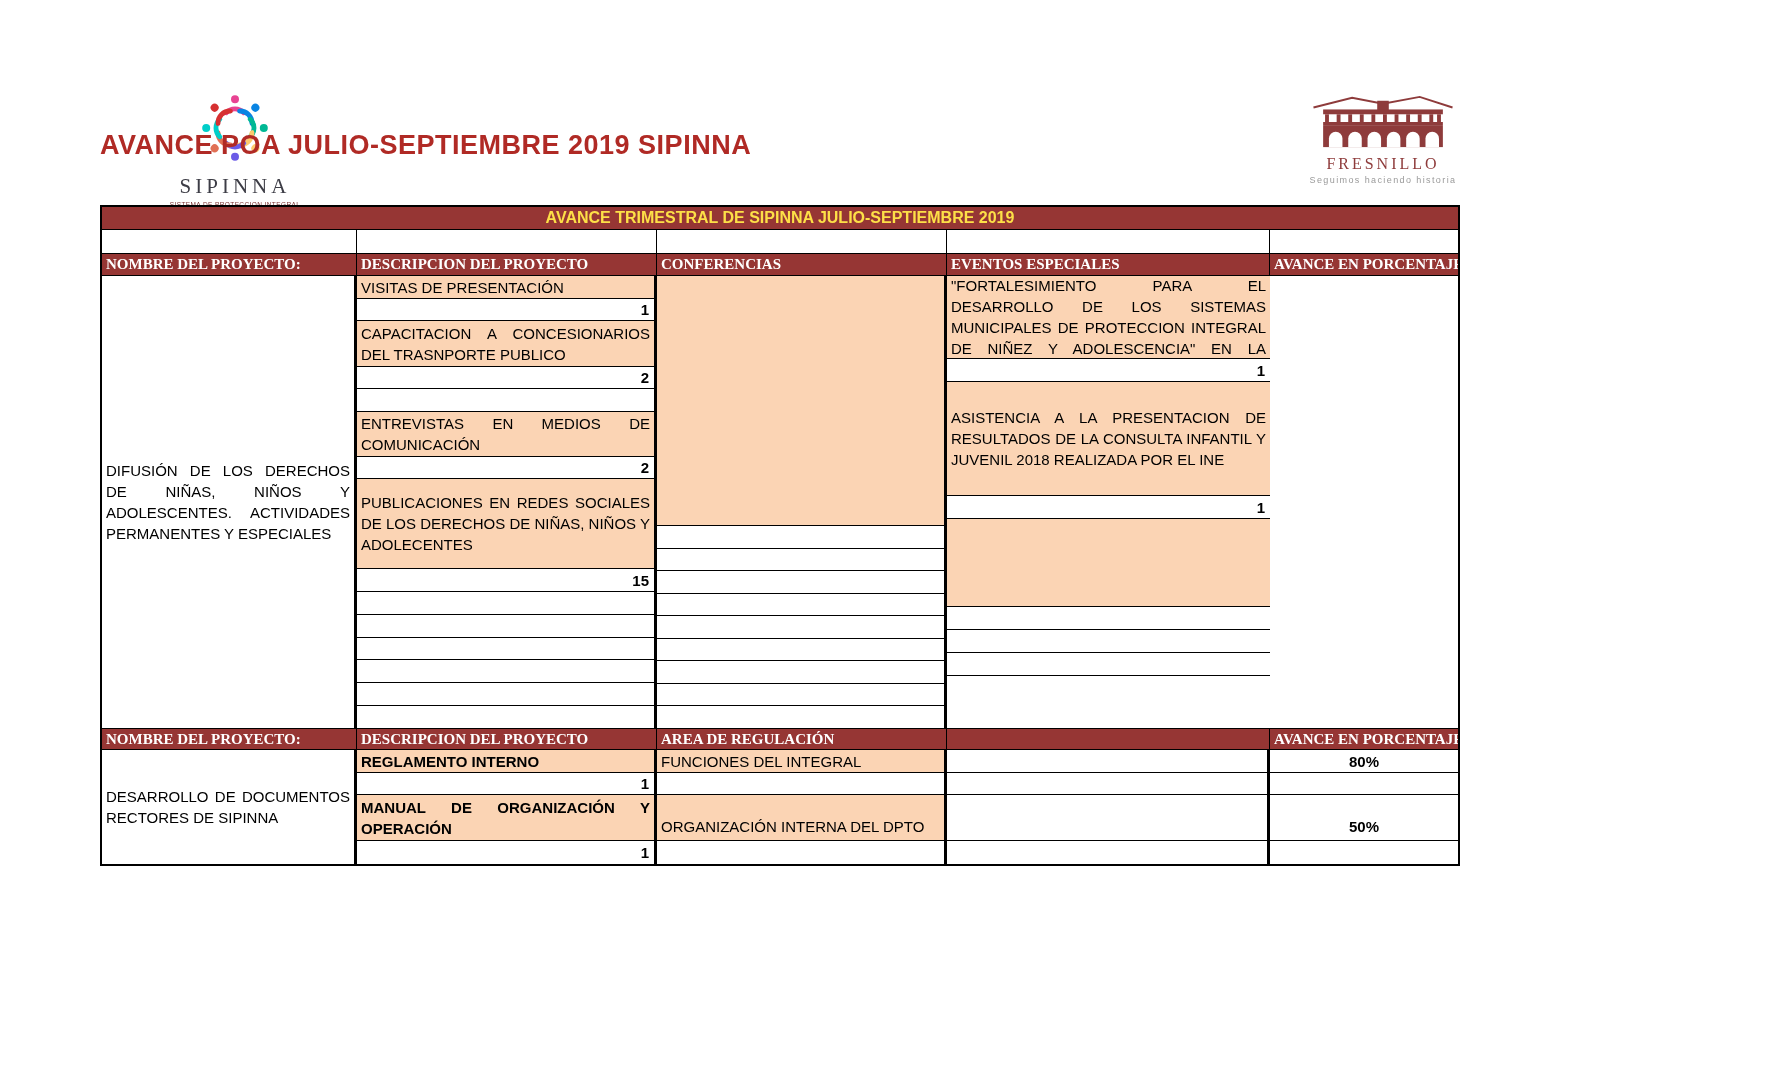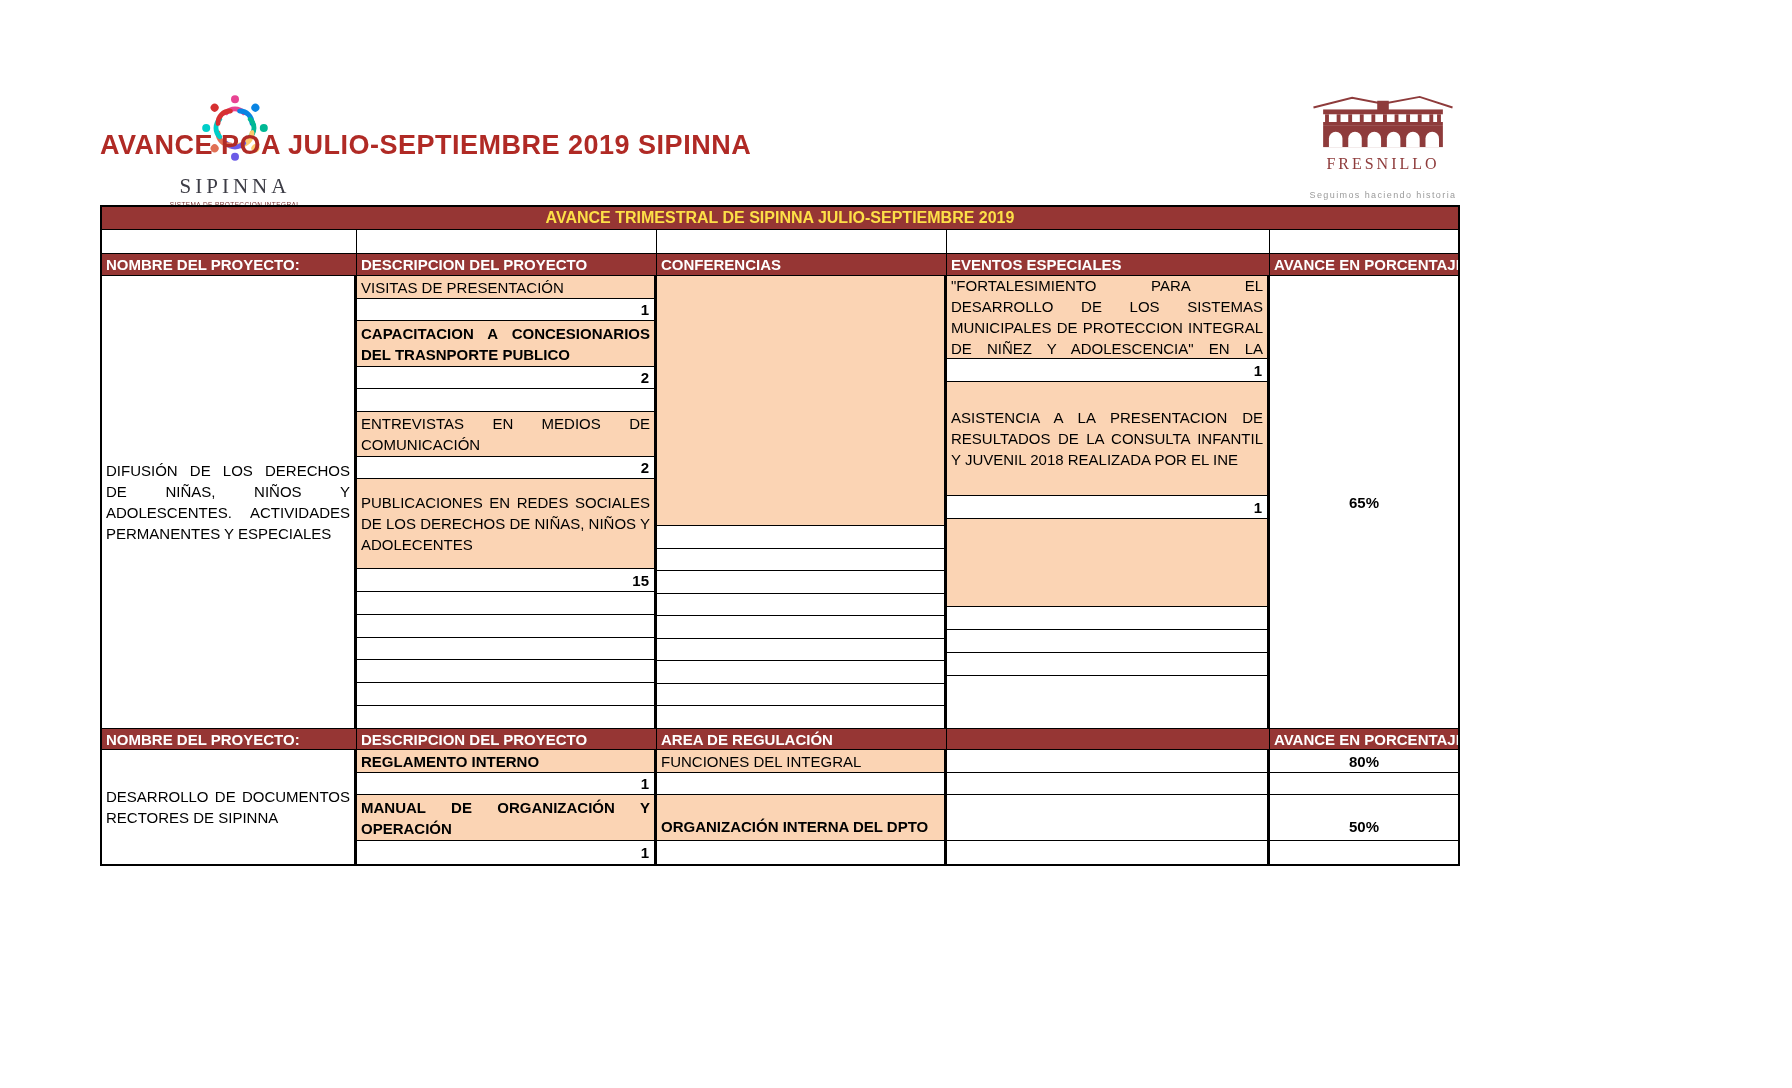--- a/index.html
+++ b/index.html
@@ -11,56 +11,56 @@
   .sipinna-logo { position:absolute; left:160px; top:88px; width:150px; text-align:center; }
   .sip-name { font-family:"Liberation Serif", serif; font-size:21px; letter-spacing:4px; color:#3d3d46; margin-top:2px; }
   .sip-cap { font-size:6.5px; line-height:8px; color:#7a3030; letter-spacing:.4px; margin-top:2px; }
 
   .doc-title { position:absolute; left:100px; top:130px; width:1360px; text-align:left;
                font-size:27px; font-weight:bold; color:var(--title-red,#b02a25); letter-spacing:.5px; }
 
   .fresnillo-logo { position:absolute; left:1283px; top:94px; width:200px; text-align:center;
                     color:var(--fresnillo-maroon,#8e3b3b); }
   .fre-name { font-family:"Liberation Serif", serif; font-size:16px; letter-spacing:3px; margin-top:1px; }
-  .fre-tag { font-size:9px; color:#9a9a9a; letter-spacing:1.4px; margin-top:17px; }
+  .fre-tag { font-size:9px; color:#9a9a9a; letter-spacing:1.4px; margin-top:2px; }
 
   
   .xl-table { position:absolute; left:100px; top:205px; width:1360px; border:2px solid #000; background:#fff; }
   .row { display:flex; }
   .c1 { width:255px; } .c2 { width:300px; } .c3 { width:290px; } .c4 { width:323px; } .c5 { width:192px; flex:1; }
 
   .title-bar { height:23px; background:var(--header-bg,#963634); color:#fde047; font-weight:bold; font-size:16px;
                display:flex; align-items:center; justify-content:center; border-bottom:1px solid #000; }
 
   .blank-row { height:24px; border-bottom:1px solid #000; }
   .blank-row > div { border-right:1px solid #000; }
   .blank-row > div:last-child { border-right:none; }
 
   .head-row { height:22px; background:var(--header-bg,#963634); border-bottom:1px solid #000; }
   .head-row.inner { border-top:1px solid #000; }
   .head-cell { color:#fff; font-weight:bold; font-size:15px; display:flex; align-items:center;
-               padding:0 4px; border-right:1px solid #000; white-space:nowrap; overflow:hidden; }
+               padding:0 4px; border-right:1px solid #000; white-space:nowrap; overflow:hidden;font-family:Liberation Serif, serif; }
   .head-cell:last-child { border-right:none; }
 
   .body-row { align-items:stretch; }
   .col { display:flex; flex-direction:column; border-right:3px solid #000000; }
   .col:last-child { border-right:none; }
 
   .cell { border-bottom:1px solid #000; padding:1px 4px; font-size:15px; line-height:21px;
           display:flex; align-items:center; overflow:hidden; }
   .col > .cell:last-child { border-bottom:none; }
   .peach { background:var(--peach-bg,#fbd4b4); }
   .num  { justify-content:flex-end; font-weight:bold; padding-right:5px; }
   .pct  { justify-content:center; font-weight:bold; }
   .bold { font-weight:bold; }
   .bottom { align-items:flex-end; padding-bottom:3px; }
   .just { text-align:justify; width:100%; }
   .merged { height:100%; }
 
-  .h22{height:22px;} .h23{height:23px;} .h45{height:45px;} .h46{height:46px;font-weight:bold;}
+  .h22{height:22px;} .h23{height:23px;} .h45{height:45px;} .h46{height:46px;}
   .h88{height:88px;} .h90{height:90px;} .h113{height:83px;} .h114{height:114px;} .h250{height:250px;}
   .hfull1 { height:452px; } .hfull2 { height:114px; }
 </style>
 </head>
 <body>
 
 <div class="page">
 
   <div class="sipinna-logo">
     <svg width="80" height="80" viewBox="0 0 100 100">
@@ -212,23 +212,20 @@
             <span class="just">ASISTENCIA A LA PRESENTACION DE RESULTADOS DE LA CONSULTA INFANTIL Y JUVENIL 2018 REALIZADA POR EL INE</span>
           </div>
         <div class="cell num h23">1</div>
         <div class="cell peach h88"></div>
         <div class="cell h23"></div>
         <div class="cell h23"></div>
         <div class="cell h23"></div>
         <div class="cell h22"></div>
       </div>
 
-      <div class="col c5">
-        <div class="cell pct hfull1 merged">65%</div>
-      </div>
     </div>
 
     <div class="row head-row inner">
       <div class="head-cell c1">NOMBRE DEL PROYECTO:</div>
       <div class="head-cell c2">DESCRIPCION DEL PROYECTO</div>
       <div class="head-cell c3">AREA DE REGULACIÓN</div>
       <div class="head-cell c4"></div>
       <div class="head-cell c5">AVANCE EN PORCENTAJE</div>
     </div>
 

